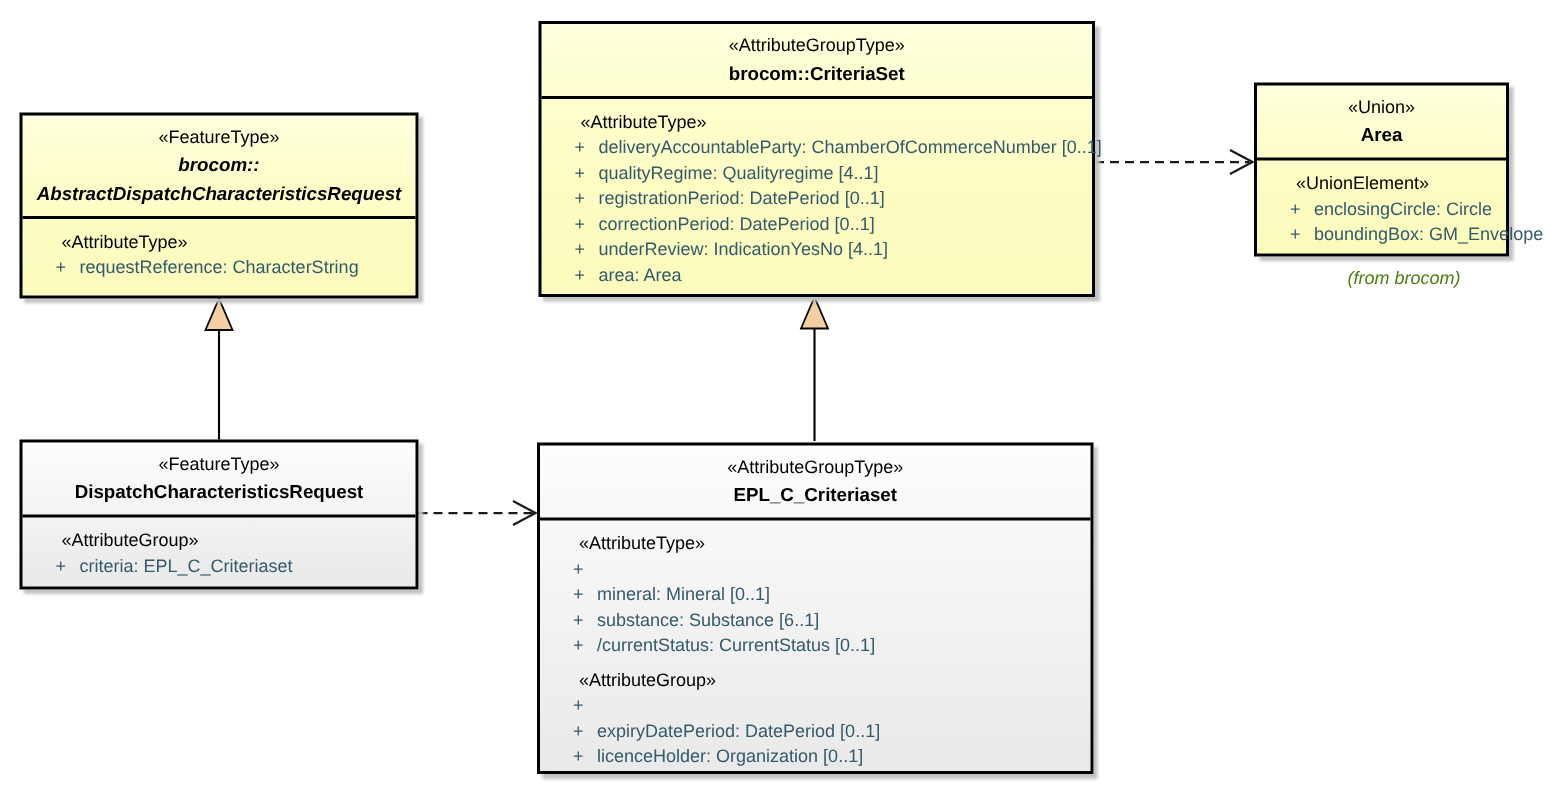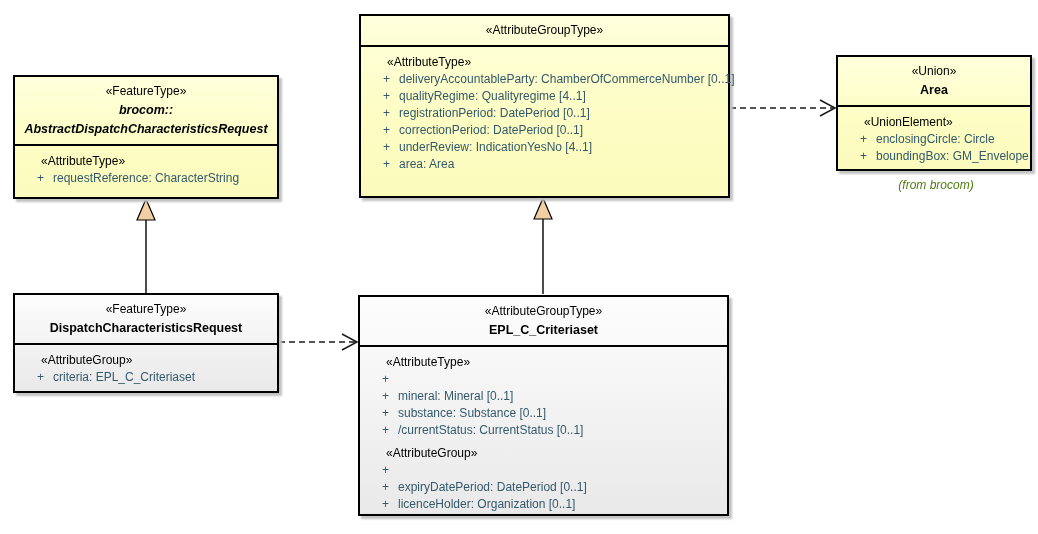--- a/index.html
+++ b/index.html
@@ -65,20 +65,21 @@
       <div class="attr-row">
         <span class="vis">+</span>
         <span>requestReference: CharacterString</span>
       </div>
     </div>
   </div>
 
   <div class="uml-box yellow" style="left:359px;top:14px;width:371px;height:184px;">
     <div class="box-header">
       <div class="stereotype">«AttributeGroupType»</div>
+      <div class="class-name">brocom::CriteriaSet</div>
     </div>
     <div class="box-body">
       <div class="section-header">«AttributeType»</div>
       <div class="attr-row">
         <span class="vis">+</span>
         <span>deliveryAccountableParty: ChamberOfCommerceNumber [0..1]</span>
       </div>
       <div class="attr-row">
         <span class="vis">+</span>
         <span>qualityRegime: Qualityregime [4..1]</span>
@@ -95,21 +96,21 @@
         <span class="vis">+</span>
         <span>underReview: IndicationYesNo [4..1]</span>
       </div>
       <div class="attr-row">
         <span class="vis">+</span>
         <span>area: Area</span>
       </div>
     </div>
   </div>
 
-  <div class="uml-box yellow" style="left:836px;top:55px;width:196px;height:116px;">
+  <div class="uml-box yellow" style="left:836px;top:55px;width:170px;height:116px;">
     <div class="box-header">
       <div class="stereotype">«Union»</div>
       <div class="class-name">Area</div>
     </div>
     <div class="box-body">
       <div class="section-header">«UnionElement»</div>
       <div class="attr-row">
         <span class="vis">+</span>
         <span>enclosingCircle: Circle</span>
       </div>
@@ -145,21 +146,21 @@
       <div class="section-header">«AttributeType»</div>
       <div class="attr-row">
         <span class="vis">+</span>
       </div>
       <div class="attr-row">
         <span class="vis">+</span>
         <span>mineral: Mineral [0..1]</span>
       </div>
       <div class="attr-row">
         <span class="vis">+</span>
-        <span>substance: Substance [0..1]</span>
+        <span>substance: Substance [6..1]</span>
       </div>
       <div class="attr-row">
         <span class="vis">+</span>
         <span>/currentStatus: CurrentStatus [0..1]</span>
       </div>
       <div class="section-header gap">«AttributeGroup»</div>
       <div class="attr-row">
         <span class="vis">+</span>
       </div>
       <div class="attr-row">

